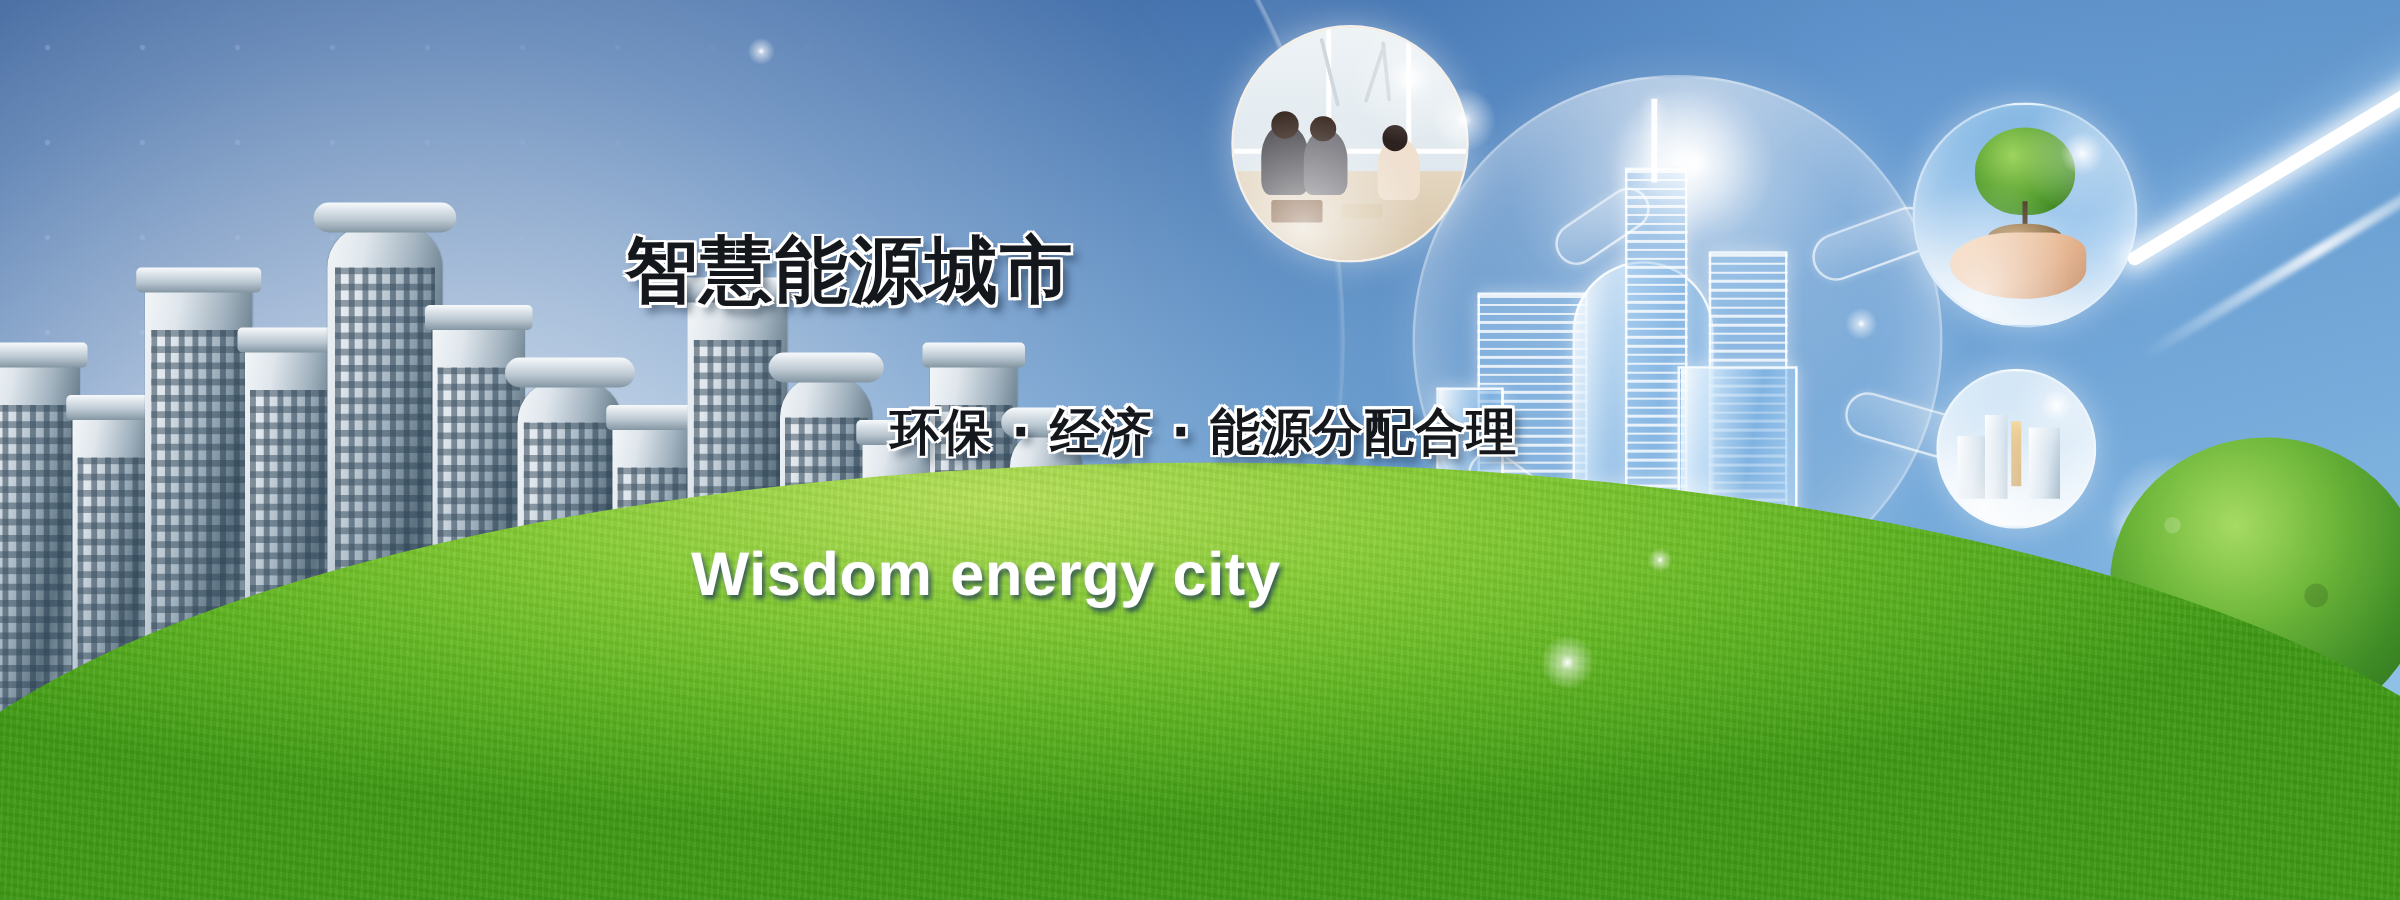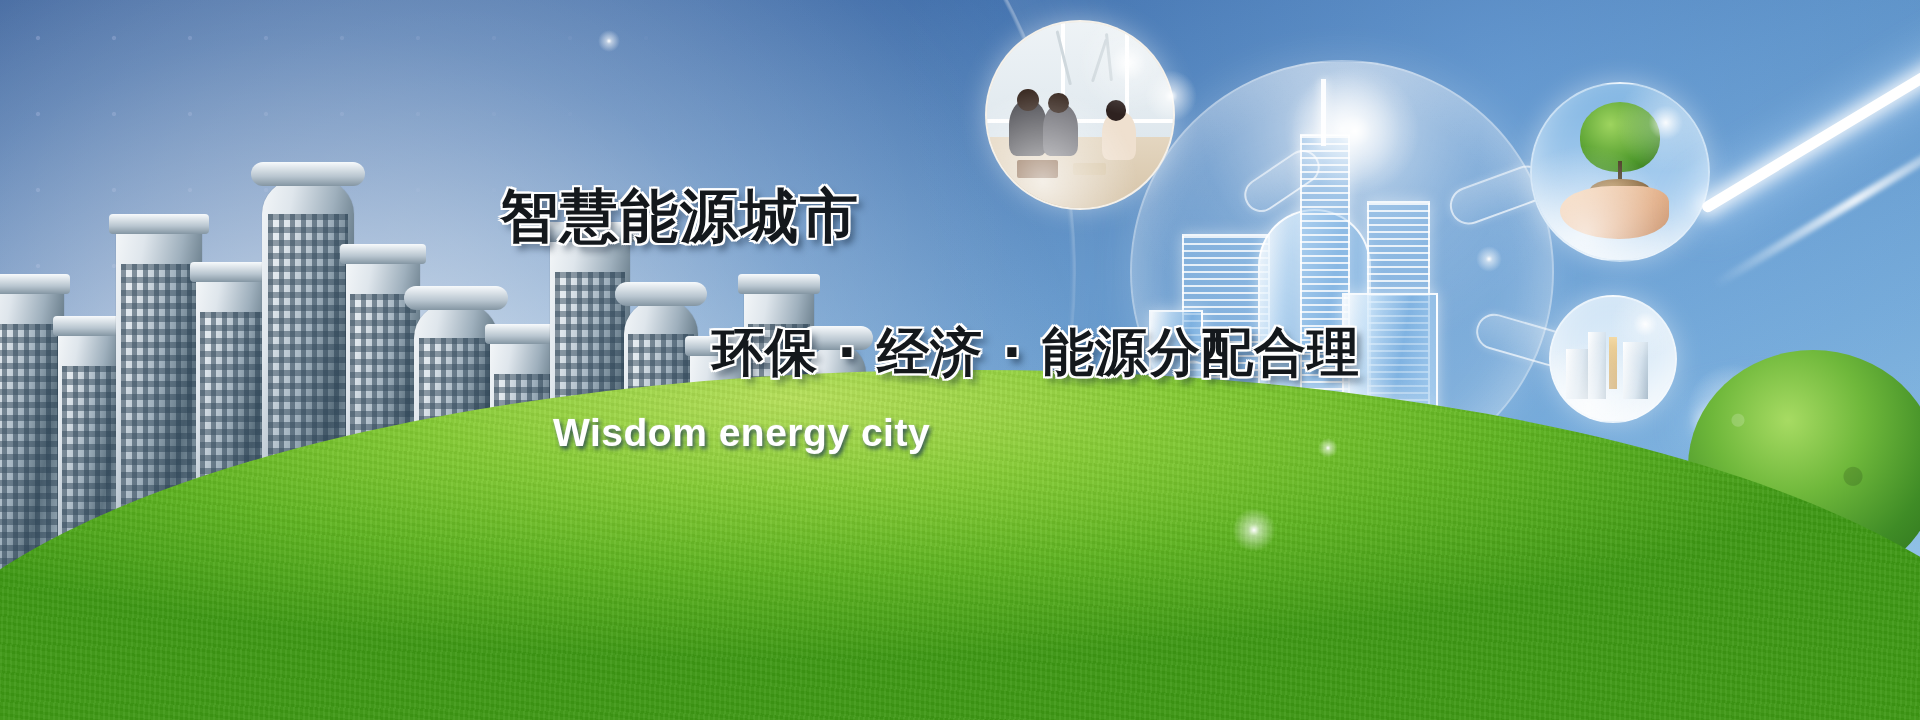--- a/index.html
+++ b/index.html
@@ -209,28 +209,28 @@
     font-weight:bold;
     color:#14181c;
     letter-spacing:2px;
     white-space:nowrap;
     text-shadow:
       2px 0 0 #ffffff, -2px 0 0 #ffffff, 0 2px 0 #ffffff, 0 -2px 0 #ffffff,
       2px 2px 0 #ffffff, -2px 2px 0 #ffffff, 2px -2px 0 #ffffff, -2px -2px 0 #ffffff,
       5px 6px 7px rgba(10,25,45,.55);
   }
   #cn-title{left:500px;top:178px;font-size:58px;}
-  #cn-sub{left:712px;top:318px;font-size:52px;letter-spacing:1px;}
+  #cn-sub{left:712px;top:318px;font-size:40px;letter-spacing:1px;}
 
   .en-line{
     position:absolute;white-space:nowrap;color:#ffffff;font-weight:bold;
     font-family:"Liberation Sans",sans-serif;
     text-shadow:2px 3px 4px rgba(18,46,80,.75), 0 0 2px rgba(255,255,255,.5);
   }
-  #en-1{left:553px;top:411px;font-size:39px;letter-spacing:.5px;}
+  #en-1{left:553px;top:432px;font-size:49px;letter-spacing:.5px;}
   #en-2{left:553px;top:487px;font-size:39px;letter-spacing:.5px;}
 </style>
 </head>
 <body>
 
 <div id="banner">
 
   <div class="sky-dots"></div>
 
   <div class="mega-bubble"></div>

